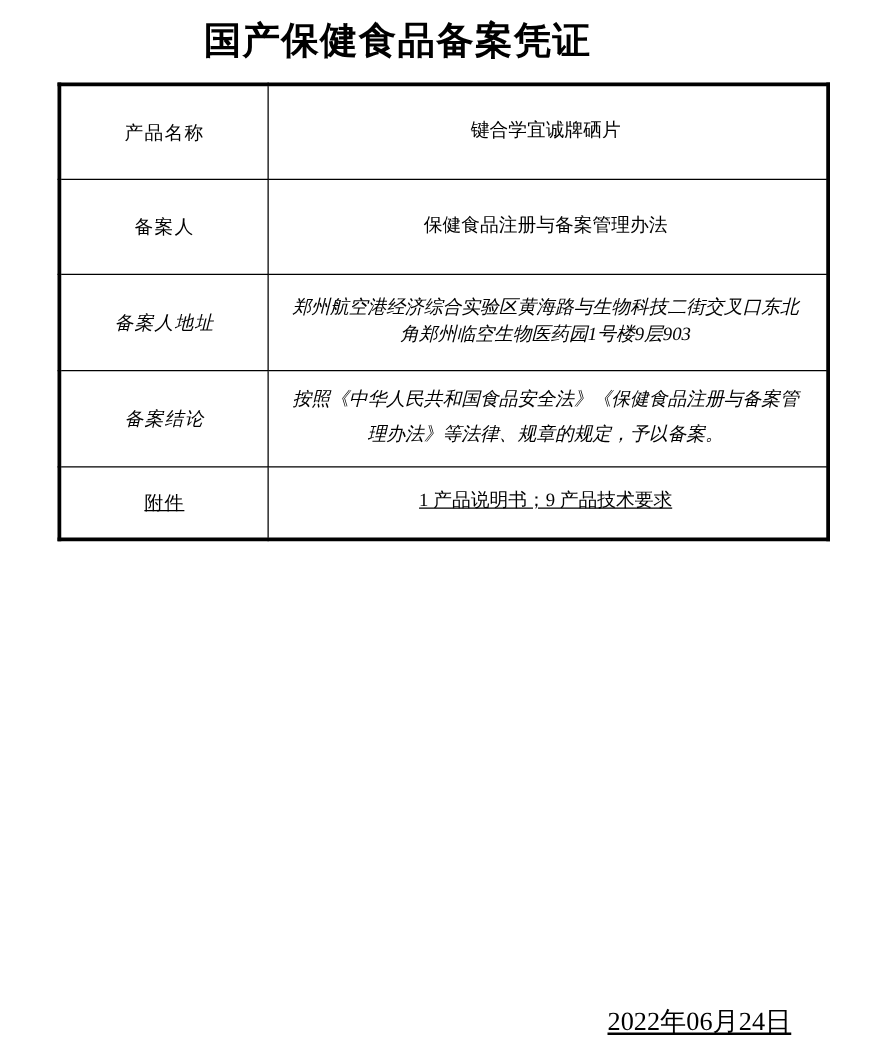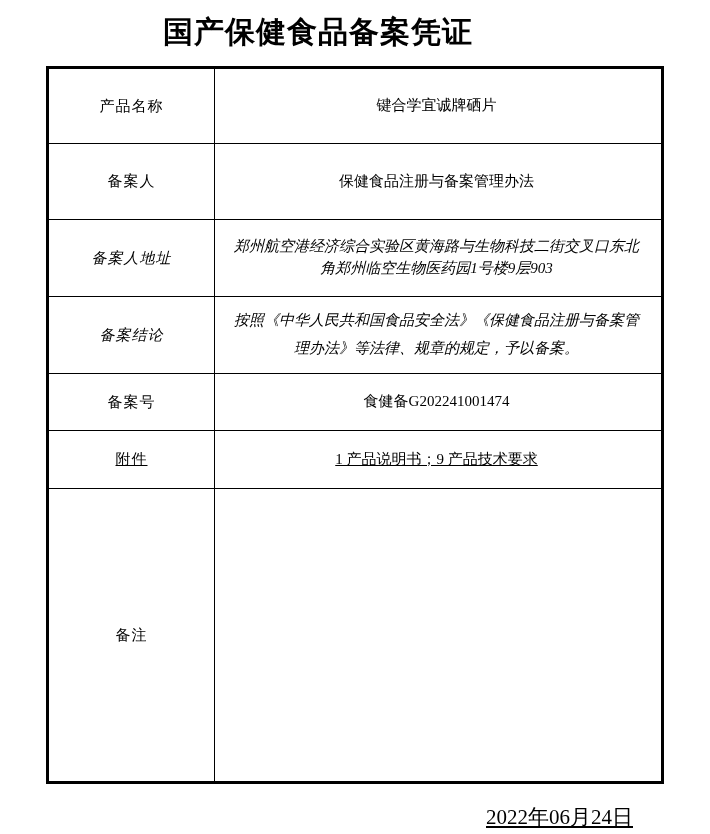--- a/index.html
+++ b/index.html
@@ -86,28 +86,20 @@
       <td class="value-cell">保健食品注册与备案管理办法</td>
     </tr>
     <tr class="r-3">
       <td class="label-cell">备案人地址</td>
       <td class="value-cell">郑州航空港经济综合实验区黄海路与生物科技二街交叉口东北角郑州临空生物医药园1号楼9层903</td>
     </tr>
     <tr class="r-4">
       <td class="label-cell">备案结论</td>
       <td class="value-cell">按照《中华人民共和国食品安全法》《保健食品注册与备案管理办法》等法律、规章的规定，予以备案。</td>
     </tr>
-    <tr class="r-5">
-      <td class="label-cell">备案号</td>
-      <td class="value-cell">食健备G202241001474</td>
-    </tr>
     <tr class="r-6">
       <td class="label-cell">附件</td>
       <td class="value-cell">1 产品说明书；9 产品技术要求</td>
-    </tr>
-    <tr class="r-7">
-      <td class="label-cell">备注</td>
-      <td class="value-cell"></td>
     </tr>
   </tbody>
 </table>
 
 <div class="footer-date">2022年06月24日</div>
 
 </body></html>

